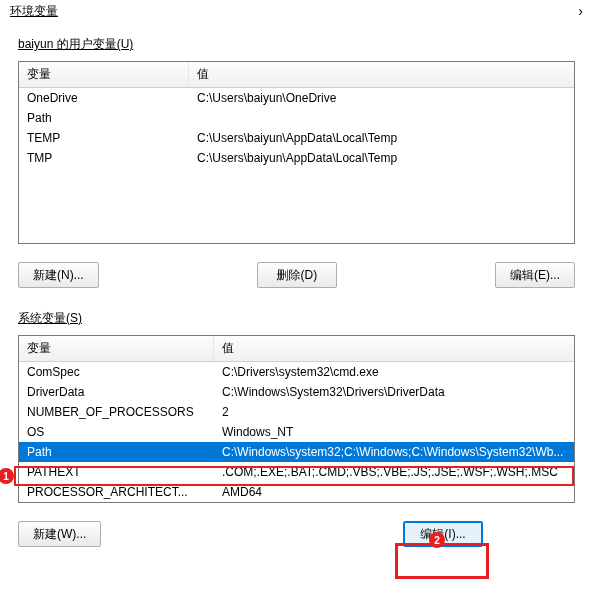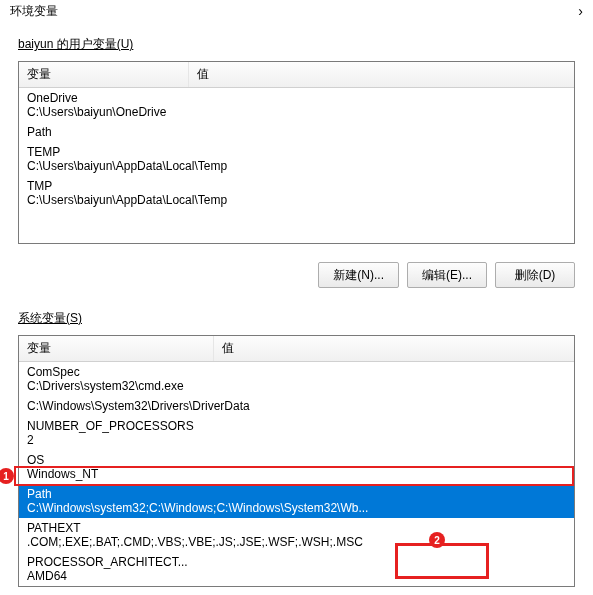--- a/index.html
+++ b/index.html
@@ -1,36 +1,36 @@
 <!DOCTYPE html>
 <html><head>
   <meta charset="utf-8">
   <style>
     * { margin: 0; padding: 0; box-sizing: border-box; font-family: "Microsoft YaHei", Tahoma, Arial, sans-serif; }
     body { background: #fff; font-size: 12px; color: #000; width: 593px; height: 595px; overflow: hidden; position: relative; }
     .title-bar { display: flex; align-items: center; justify-content: space-between; padding: 4px 10px; height: 22px; }
-    .title-bar .title { font-size: 12px; }
+    .title-bar .title { font-size: 12px; text-decoration: underline; }
     .title-bar .close { font-size: 14px; cursor: pointer; }
     .section { padding: 14px 18px 6px 18px; }
     .section-label { font-size: 12px; margin-bottom: 8px; text-decoration: underline; }
     .table-box { border: 1px solid #7a7a7a; background: #fff; }
     .table-head { display: flex; background: linear-gradient(#fdfdfd,#f0f0f0); border-bottom: 1px solid #d0d0d0; align-items: center; }
     .th { padding: 4px 8px; font-size: 12px; position: relative; }
     .th.col-var { width: 170px; border-right: 1px solid #e6e6e6; }
     .th.col-val { flex: 1; }
     .table-body { min-height: 155px; }
-    .tr { display: flex; padding: 3px 0; flex-direction: column; }
+    .tr { display: flex; padding: 3px 0; }
     .tr.selected { background: #0078d7; color: #fff; position: relative; }
     .td { padding: 0 8px; font-size: 12px; white-space: nowrap; overflow: hidden; text-overflow: ellipsis; }
     .td.col-var { width: 170px; }
     .td.col-val { flex: 1; }
     .sys .table-body { min-height: 132px; }
     .sys .th.col-var { width: 195px; }
     .sys .td.col-var { width: 195px; }
-    .button-row { display: flex; justify-content: flex-end; gap: 8px; padding: 12px 18px 8px 18px; }
+    .button-row { display: flex; justify-content: space-between; gap: 8px; padding: 12px 18px 8px 18px; }
     .btn { min-width: 80px; height: 26px; padding: 0 14px; font-size: 12px; background: linear-gradient(#fdfdfd,#eaeaea); border: 1px solid #adadad; border-radius: 2px; cursor: pointer; color: #000; }
     .btn.focused { border: 1px solid #0078d7; background: #e5f1fb; box-shadow: inset 0 0 0 1px #0078d7; }
     .marker { position: absolute; width: 16px; height: 16px; background: #e62020; border-radius: 50%; display: flex; align-items: center; justify-content: center; color: #fff; font-size: 10px; font-weight: bold; z-index: 10; }
     .hi-box-row { position: absolute; left: 14px; top: 466px; width: 560px; height: 20px; border: 2px solid #e62020; pointer-events: none; z-index: 5; }
     .hi-box-btn { position: absolute; right: 104px; bottom: 16px; width: 94px; height: 36px; border: 3px solid #e62020; pointer-events: none; z-index: 5; }
     .btn-row-sys { padding-right: 110px; }
   </style>
 </head>
 <body>
 
@@ -60,37 +60,38 @@
         </div>
         <div class="tr">
           <div class="td col-var">TMP</div>
           <div class="td col-val">C:\Users\baiyun\AppData\Local\Temp</div>
         </div>
       </div>
   </div>
 </div>
 <div class="button-row">
   <button class="btn">新建(N)...</button>
+  <button class="btn">删除(D)</button>
   <button class="btn">编辑(E)...</button>
-  <button class="btn">删除(D)</button>
 </div>
 
 <div class="section sys">
   <div class="section-label">系统变量(S)</div>
   <div class="table-box">
     <div class="table-head">
       <div class="th col-var">变量</div>
       <div class="th col-val">值</div>
     </div>
     <div class="table-body" id="sys-body">
         <div class="tr">
           <div class="td col-var">ComSpec</div>
           <div class="td col-val">C:\Drivers\system32\cmd.exe</div>
         </div>
         <div class="tr">
+          <div class="td col-var">DriverData</div>
           <div class="td col-val">C:\Windows\System32\Drivers\DriverData</div>
         </div>
         <div class="tr">
           <div class="td col-var">NUMBER_OF_PROCESSORS</div>
           <div class="td col-val">2</div>
         </div>
         <div class="tr">
           <div class="td col-var">OS</div>
           <div class="td col-val">Windows_NT</div>
         </div>

